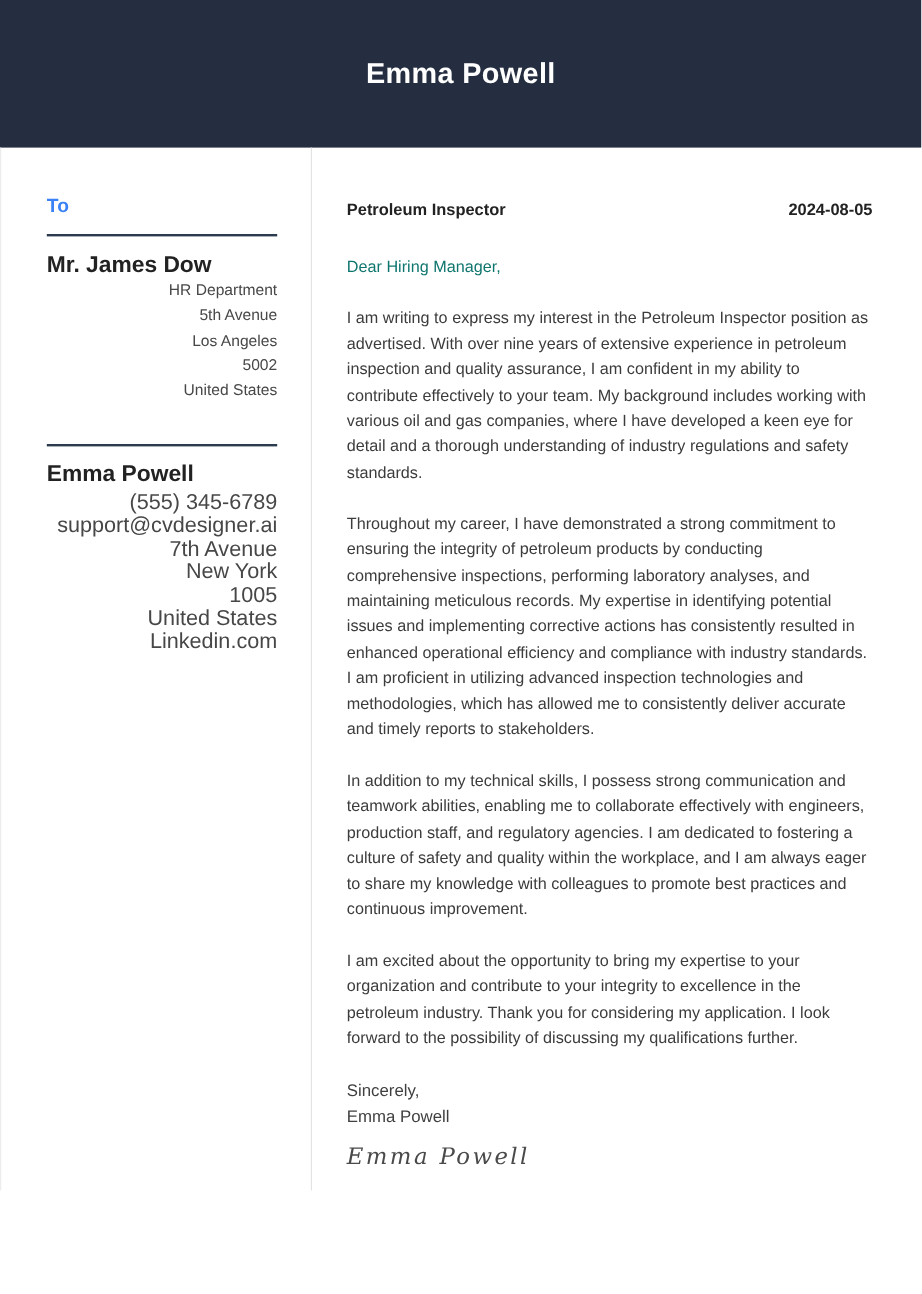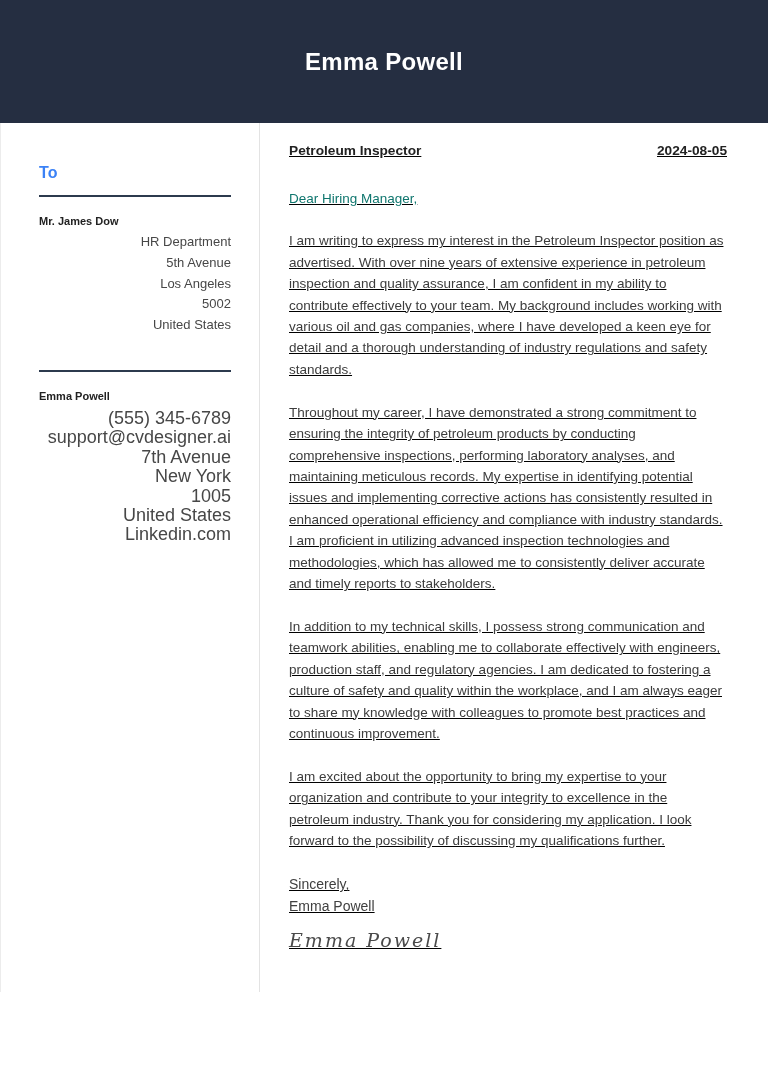--- a/index.html
+++ b/index.html
@@ -51,42 +51,41 @@
     letter-spacing: 0.2px;
   }
   .side-rule {
     height: 2px;
     background: #2c3a4e;
     border: none;
     margin: 13px 0 14px 0;
     width: 192px;
   }
   .side-name {
-    font-size: 11px;
+    font-size: 19px;
     font-weight: 700;
     color: #222222;
     line-height: 21px;
   }
   .side-line {
     font-size: 13px;
     color: #474747;
     line-height: 20.8px;
     text-align: right;
   }
   .side-section.from .side-line {
     font-size: 18px;
     line-height: 19.4px;
   }
   .side-section.from .side-name { line-height: 20px; margin-bottom: 3px; }
 
   
   .letter {
     flex: 1;
-    padding: 20px 41px 0 29px;
-    text-decoration: underline;
+    padding: 44px 41px 0 29px;
   }
   .letter-head {
     display: flex;
     justify-content: space-between;
     align-items: baseline;
     margin-bottom: 30px;
   }
   .job-title, .letter-date {
     font-size: 13.7px;
     font-weight: 700;

